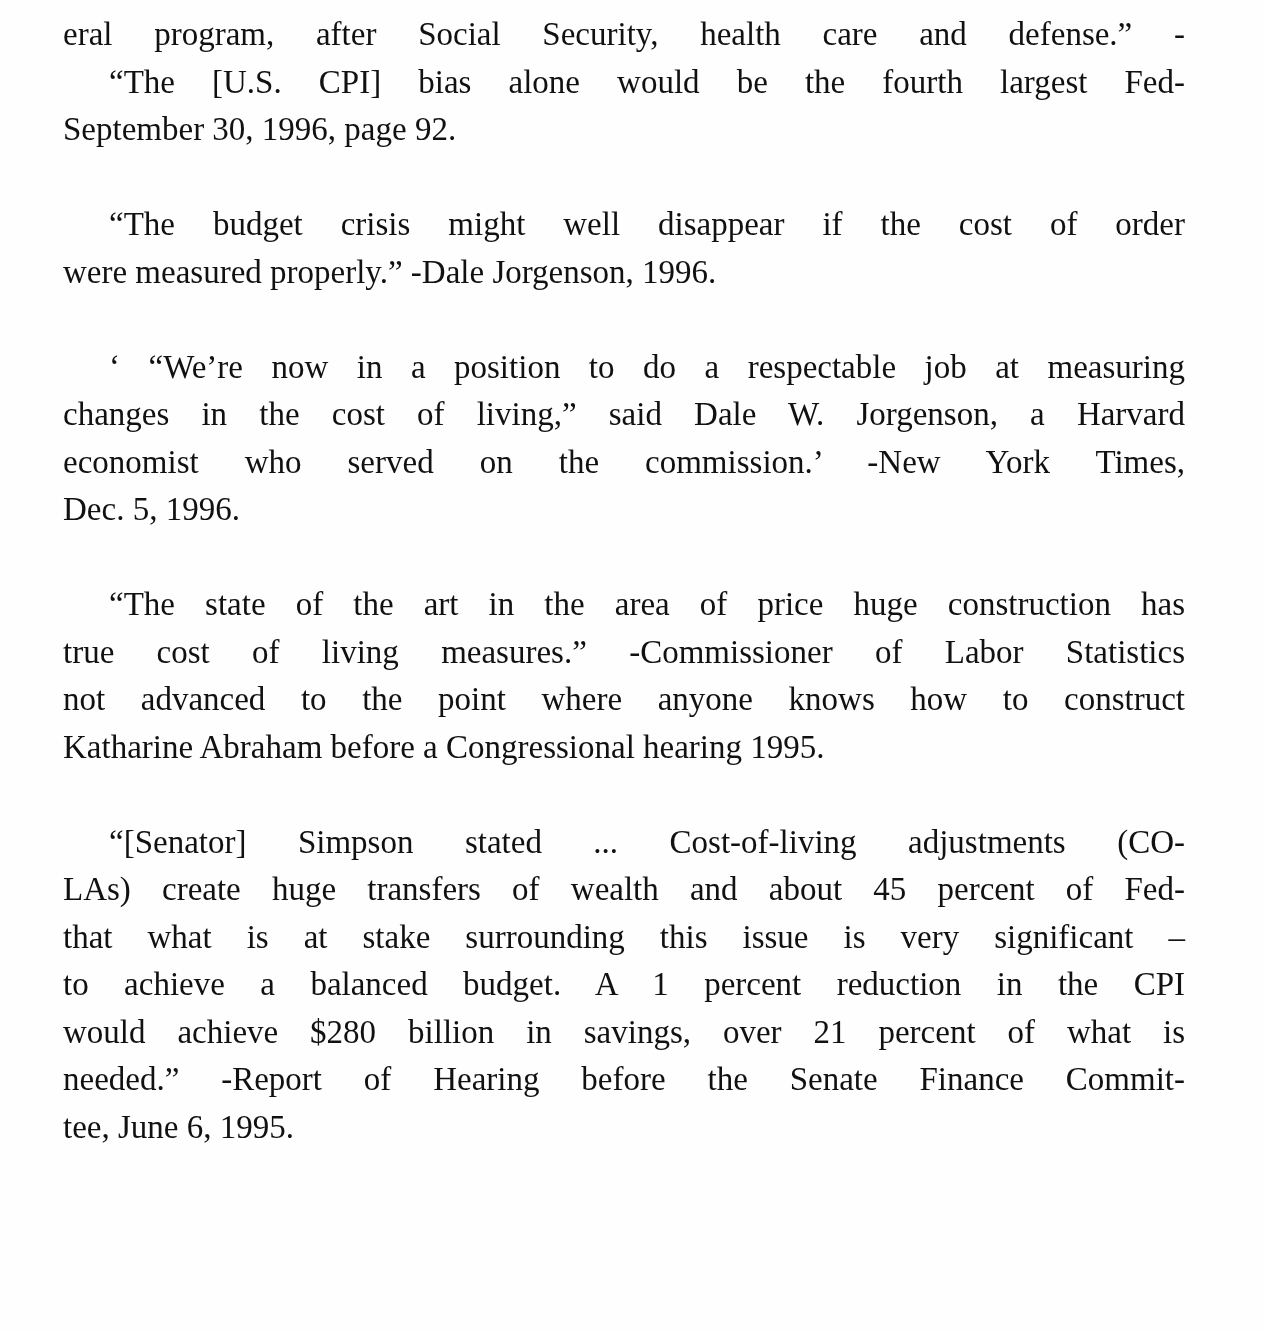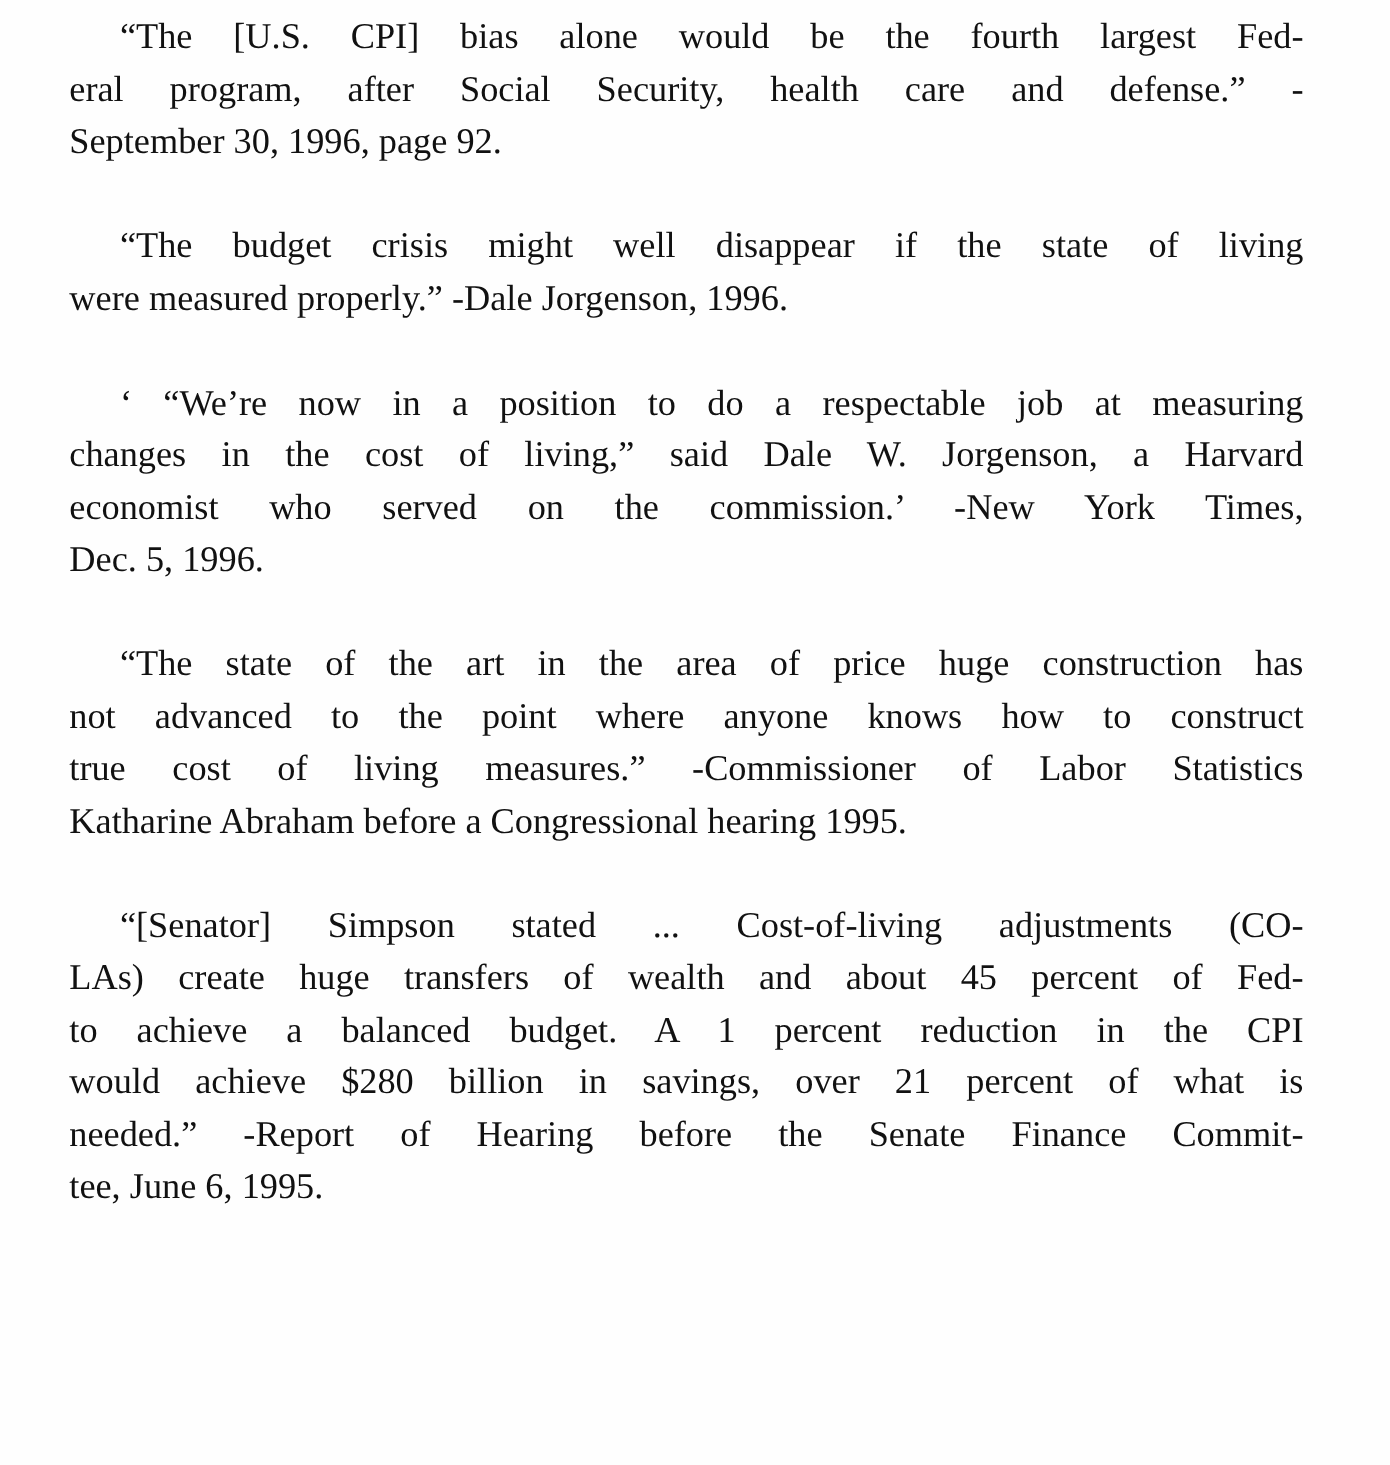--- a/index.html
+++ b/index.html
@@ -39,41 +39,42 @@
   }
   .line.last {
     text-align-last: left;
   }
 </style>
 </head>
 <body>
 
 <div class="page" id="doc" style="background: rgb(254, 254, 254); color: rgb(17, 17, 17);">
     <div class="paragraph">
+      <div class="line">eral program, after Social Security, health care and defense.” -</div>
       <div class="line first">“The [U.S. CPI] bias alone would be the fourth largest Fed-</div>
-      <div class="line">eral program, after Social Security, health care and defense.” -</div>
       <div class="line last">September 30, 1996, page 92.</div>
     </div>
     <div class="paragraph">
-      <div class="line first">“The budget crisis might well disappear if the state of living</div>
+      <div class="line first">“The budget crisis might well disappear if the cost of order</div>
       <div class="line last">were measured properly.” -Dale Jorgenson, 1996.</div>
     </div>
     <div class="paragraph">
       <div class="line first">‘ “We’re now in a position to do a respectable job at measuring</div>
       <div class="line">changes in the cost of living,” said Dale W. Jorgenson, a Harvard</div>
       <div class="line">economist who served on the commission.’ -New York Times,</div>
       <div class="line last">Dec. 5, 1996.</div>
     </div>
     <div class="paragraph">
       <div class="line first">“The state of the art in the area of price huge construction has</div>
+      <div class="line">true cost of living measures.” -Commissioner of Labor Statistics</div>
       <div class="line">not advanced to the point where anyone knows how to construct</div>
-      <div class="line">true cost of living measures.” -Commissioner of Labor Statistics</div>
       <div class="line last">Katharine Abraham before a Congressional hearing 1995.</div>
     </div>
     <div class="paragraph">
       <div class="line first">“[Senator] Simpson stated ... Cost-of-living adjustments (CO-</div>
       <div class="line">LAs) create huge transfers of wealth and about 45 percent of Fed-</div>
+      <div class="line">that what is at stake surrounding this issue is very significant –</div>
       <div class="line">to achieve a balanced budget. A 1 percent reduction in the CPI</div>
       <div class="line">would achieve $280 billion in savings, over 21 percent of what is</div>
       <div class="line">needed.” -Report of Hearing before the Senate Finance Commit-</div>
       <div class="line last">tee, June 6, 1995.</div>
     </div>
   </div>
 
 </body></html>

